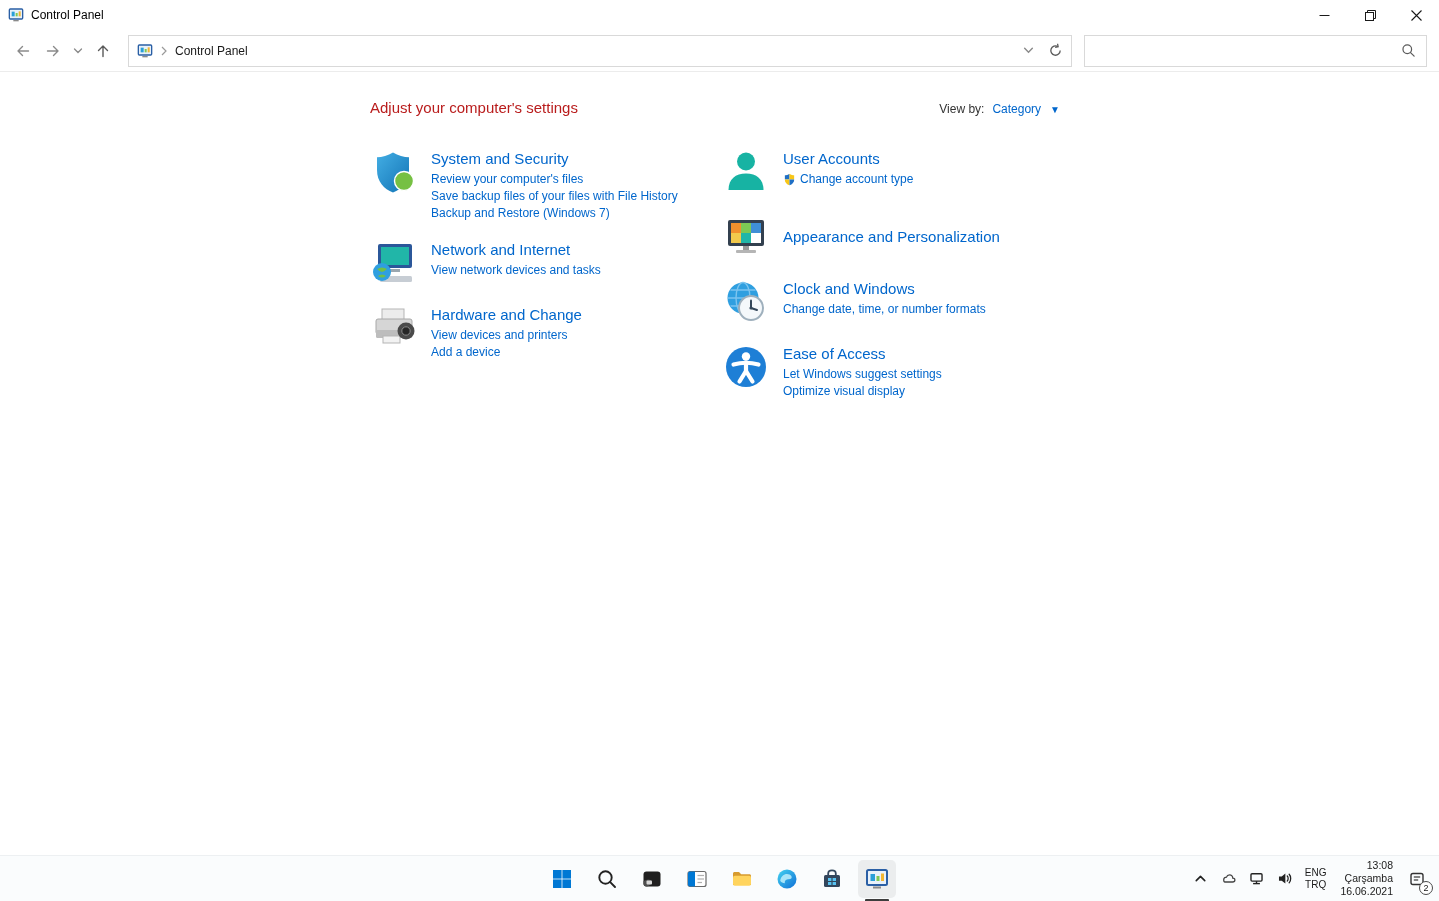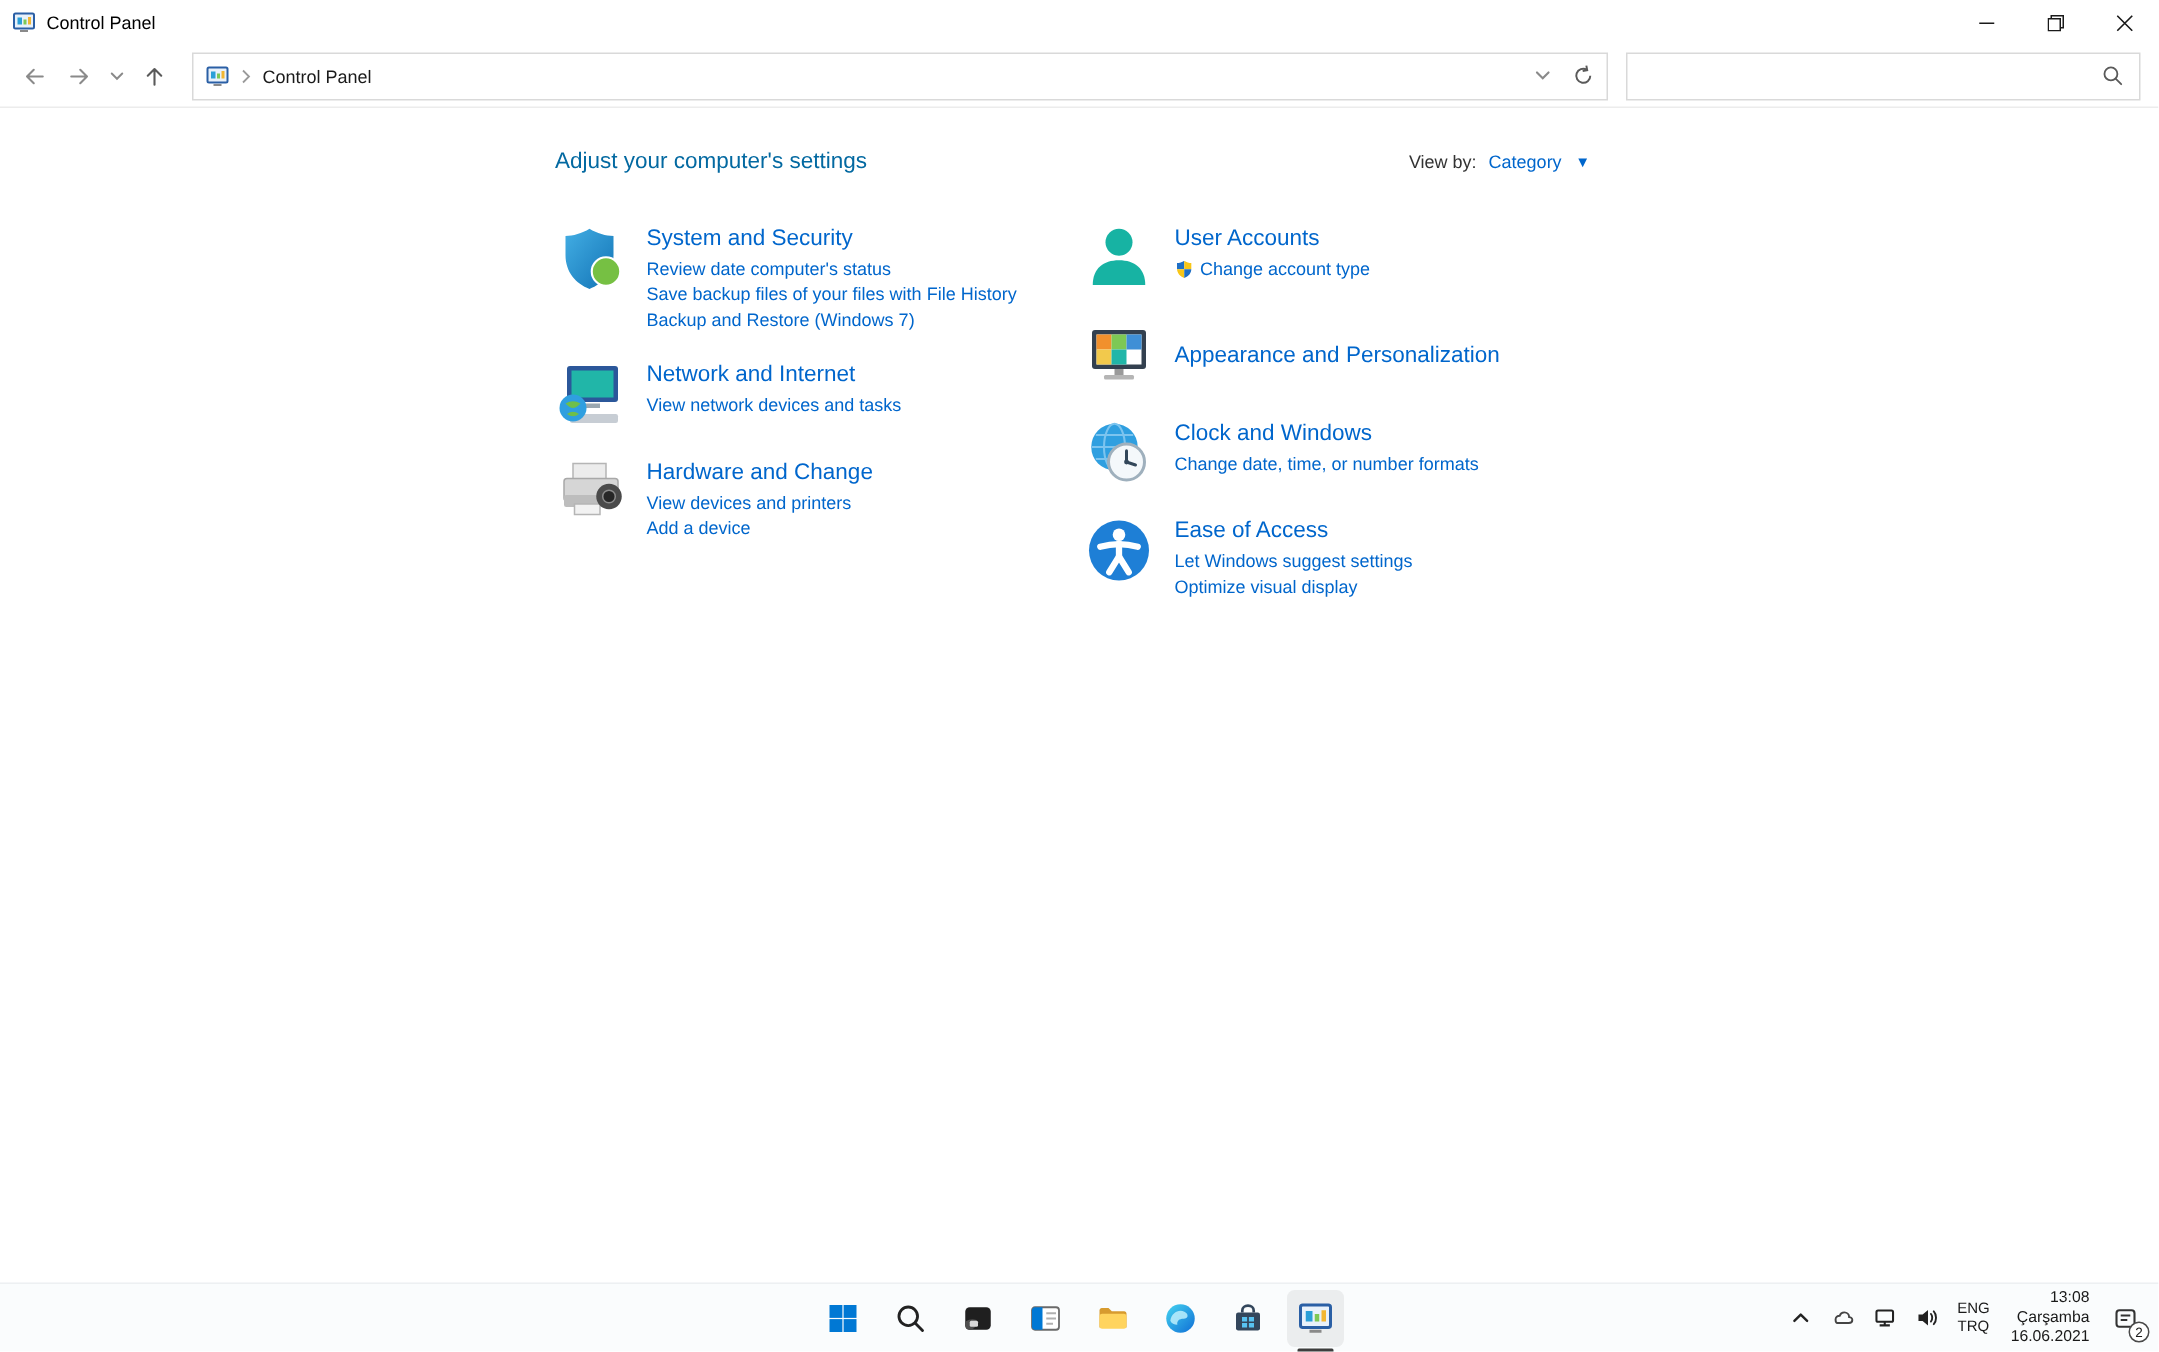--- a/index.html
+++ b/index.html
@@ -22,21 +22,21 @@
   .address-bar { flex:1; height:32px; border:1px solid #d9d9d9; background:#fff; display:flex; align-items:center; padding:0 8px; gap:7px; margin-left:10px; }
   .crumb { font-size:12px; color:#1a1a1a; text-decoration:none; }
   .addr-right { margin-left:auto; display:flex; align-items:center; gap:14px; }
   .search-bar { width:343px; height:32px; border:1px solid #d9d9d9; background:#fff; display:flex; align-items:center; padding:0 10px; margin-left:12px; }
   .search-input { flex:1; border:none; outline:none; font-size:12px; font-family:"Liberation Sans",sans-serif; background:transparent; }
 
   
   .content { flex:1; overflow:hidden; background:#fff; }
   .content-inner { margin-left:370px; width:690px; padding-top:27px; }
   .heading-row { display:flex; align-items:baseline; justify-content:space-between; margin-bottom:32px; }
-  .page-heading { font-size:15px; font-weight:400; color:#0369a1; }
+  .page-heading { font-size:15px; font-weight:400; color:#b91c1c; }
   .view-by { font-size:12px; display:flex; align-items:center; gap:8px; }
   .view-by-label { color:#333; }
   .view-by-value { color:#0066cc; text-decoration:none; display:flex; align-items:center; gap:9px; cursor:pointer; }
   .caret { color:#0066cc; font-size:10px; }
 
   .columns { display:flex; }
   .col-left { width:352px; flex:0 0 352px; }
   .col-right { flex:1; }
 
   .category { display:flex; gap:13px; margin-bottom:17px; }
@@ -180,21 +180,21 @@
                       <stop offset="0" stop-color="#43aee4"></stop>
                       <stop offset="1" stop-color="#1273b5"></stop>
                     </linearGradient>
                   </defs>
                 <path d="M23 4.5 C18 7.6 12 9.3 7 9.3 V22 C7 33.5 14 41.2 23 44.6 C32 41.2 39 33.5 39 22 V9.3 C34 9.3 28 7.6 23 4.5 Z" fill="url(#g-shield)"></path>
                 <circle cx="34" cy="33" r="9.5" fill="#76c043" stroke="#ffffff" stroke-width="1.4"></circle>
               </svg>
             </span>
             <div class="cat-text">
               <a class="cat-title">System and Security</a>
-              <a class="cat-link">Review date computer's status</a>
+              <a class="cat-link">Review your computer's files</a>
               <a class="cat-link">Save backup files of your files with File History</a>
               <a class="cat-link">Backup and Restore (Windows 7)</a>
             </div>
           </div>
 
           <div class="category">
             <span class="cat-icon">
               <svg viewBox="0 0 48 48">
                 <rect x="8" y="5" width="34" height="24" rx="2" fill="#2b579a"></rect>
                 <rect x="11" y="8" width="28" height="18" fill="#21b6a8"></rect>

